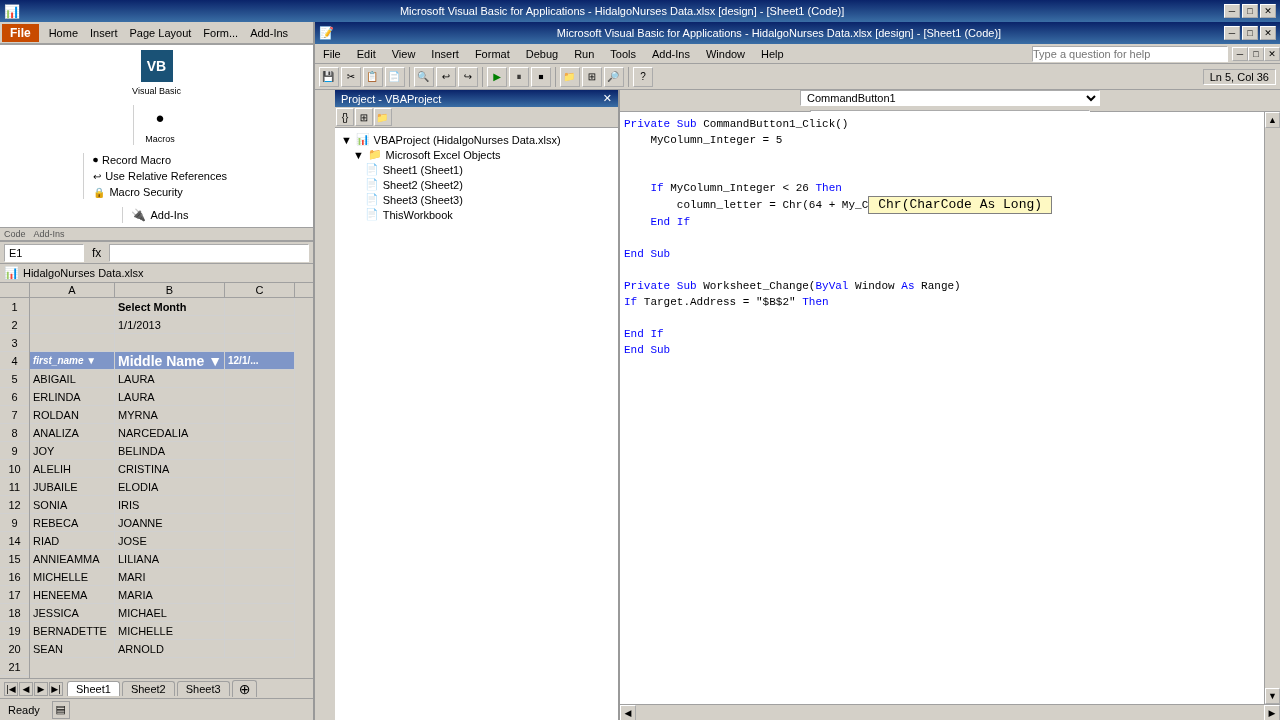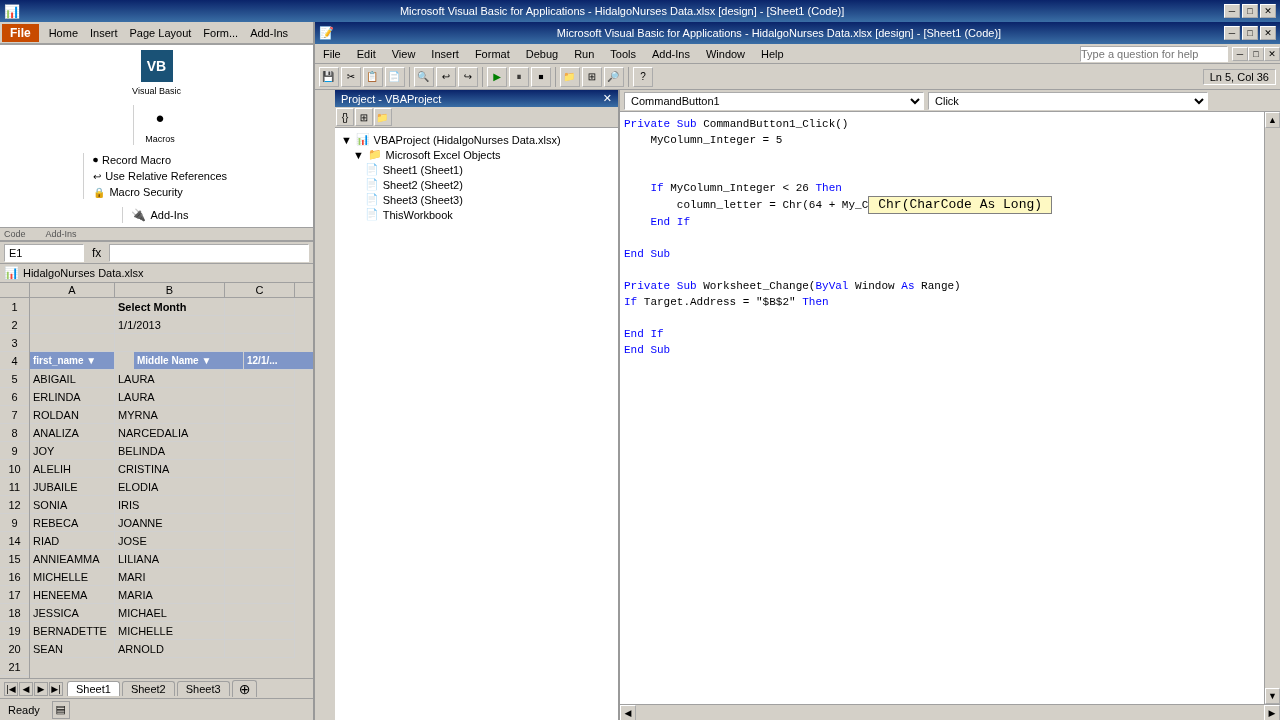--- a/index.html
+++ b/index.html
@@ -74,21 +74,21 @@
     
     .project-panel { width: 285px; min-width: 285px; border-right: 2px solid #999; background: #d4d0c8; display: flex; flex-direction: column; margin-left: 20px; }
     .project-panel-title { background: linear-gradient(to bottom, #0a246a, #3a6ea5); color: white; padding: 2px 6px; font-size: 11px; display: flex; align-items: center; justify-content: space-between; }
     .project-tree { flex: 1; background: white; padding: 4px; overflow: auto; }
     .tree-item { display: flex; align-items: center; gap: 4px; padding: 1px 2px; cursor: pointer; font-size: 11px; }
     .tree-indent { margin-left: 12px; }
     .tree-indent2 { margin-left: 24px; }
 
     
     .code-editor { flex: 1; display: flex; flex-direction: column; background: white; }
-    .code-toolbar { background: #d4d0c8; border-bottom: 1px solid #a0a0a0; display: flex; align-items: center; height: 22px; gap: 4px; padding: 0 4px; }
+    .code-toolbar { background: #d4d0c8; border-bottom: 1px solid #a0a0a0; display: flex; align-items: center; height: 22px; gap: 4px; padding: 0 4px; flex-direction: column; }
     .code-dropdown { height: 18px; border: 1px inset #fff; background: white; font-size: 11px; padding: 0 2px; }
     .code-area { flex: 1; background: white; overflow: auto; padding: 4px; font-family: 'Courier New', monospace; font-size: 11px; line-height: 16px; position: relative; }
     .code-keyword { color: #0000ff; }
     .code-normal { color: #000000; }
     .vba-scrollbar-v { width: 16px; background: #d4d0c8; border-left: 1px solid #a0a0a0; display: flex; flex-direction: column; }
     .vba-scroll-btn { height: 16px; background: #d4d0c8; border: 1px outset #fff; display: flex; align-items: center; justify-content: center; font-size: 9px; cursor: pointer; }
     .vba-scroll-track { flex: 1; background: #d4d0c8; }
     .vba-bottom-bar { background: #d4d0c8; border-top: 1px solid #a0a0a0; display: flex; height: 16px; }
 
     pre { font-family: 'Courier New', monospace; font-size: 11px; line-height: 16px; }
@@ -162,21 +162,21 @@
               <span>Macro Security</span>
             </div>
           </div>
           <div style="border-left:1px solid #d0d0d0;padding-left:6px;display:flex;flex-direction:column;gap:2px;">
             <div class="ribbon-small-item">
               <span style="font-size:12px;">🔌</span>
               <span>Add-Ins</span>
             </div>
           </div>
         </div>
-        <div style="display:flex;background:#d4d0c8;padding:1px 4px;gap:20px;border-top:1px solid #a0a0a0;">
+        <div style="display:flex;background:#d4d0c8;padding:1px 4px;gap:8px;border-top:1px solid #a0a0a0;">
           <span style="font-size:9px;color:#555;">Code</span>
           <span style="font-size:9px;color:#555;">Add-Ins</span>
         </div>
       </div>
 
       <div class="formula-bar">
         <div class="name-box">E1</div>
         <div class="formula-expand">fx</div>
         <div class="formula-input"></div>
       </div>
@@ -234,22 +234,22 @@
               <div class="cell col-c"></div>
             </div>
 
             <div class="grid-row">
               <div class="cell col-a"></div>
               <div class="cell col-b"></div>
               <div class="cell col-c"></div>
             </div>
 
             <div class="grid-row">
-              <div class="cell col-a cell-header" style="background:#7f96c8;color:white;font-weight:bold;font-size:10px;">first_name ▼</div>
-              <div class="cell col-b cell-header" style="background:#7f96c8;color:white;font-weight:bold;font-size:10px;margin-left:19px;">Middle Name ▼</div>
+              <div class="cell col-a cell-header" style="background:#7f96c8;color:white;font-weight:bold;font-size:10px;font-style:italic;">first_name ▼</div>
+              <div class="cell col-b cell-header" style="background:#7f96c8;color:white;font-weight:bold;font-size:14px;">Middle Name ▼</div>
               <div class="cell col-c cell-header" style="background:#7f96c8;color:white;font-weight:bold;font-size:10px;">12/1/...</div>
             </div>
 
             <div class="grid-row">
               <div class="cell col-a">ABIGAIL</div>
               <div class="cell col-b">LAURA</div>
               <div class="cell col-c"></div>
             </div>
             <div class="grid-row">
               <div class="cell col-a">ERLINDA</div>
@@ -367,21 +367,21 @@
         <div class="vba-menu-item">View</div>
         <div class="vba-menu-item">Insert</div>
         <div class="vba-menu-item">Format</div>
         <div class="vba-menu-item">Debug</div>
         <div class="vba-menu-item">Run</div>
         <div class="vba-menu-item">Tools</div>
         <div class="vba-menu-item">Add-Ins</div>
         <div class="vba-menu-item">Window</div>
         <div class="vba-menu-item">Help</div>
         <div style="flex:1;"></div>
-        <input type="text" style="width: 148px; height: 16px; font-size: 11px; border: 1px inset rgb(255, 255, 255); margin-right: 4px;" placeholder="Type a question for help">
+        <input type="text" style="width: 196px; height: 16px; font-size: 11px; border: 1px inset rgb(255, 255, 255); margin-right: 4px;" placeholder="Type a question for help">
         <div class="title-btn">─</div>
         <div class="title-btn">□</div>
         <div class="title-btn">✕</div>
       </div>
 
       <div class="vba-toolbar">
         <div class="vba-tb-btn">💾</div>
         <div class="vba-tb-btn">✂</div>
         <div class="vba-tb-btn">📋</div>
         <div class="vba-tb-btn">📄</div>

